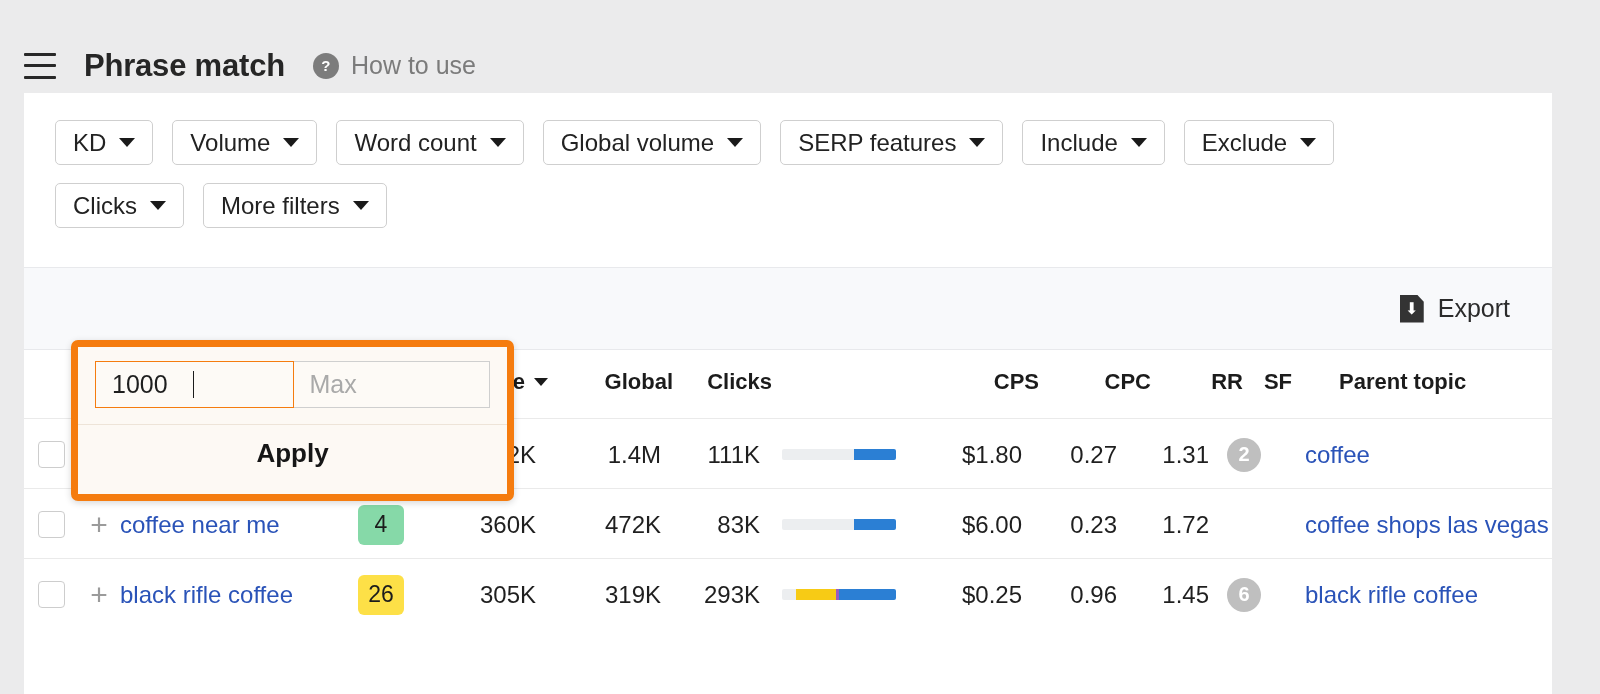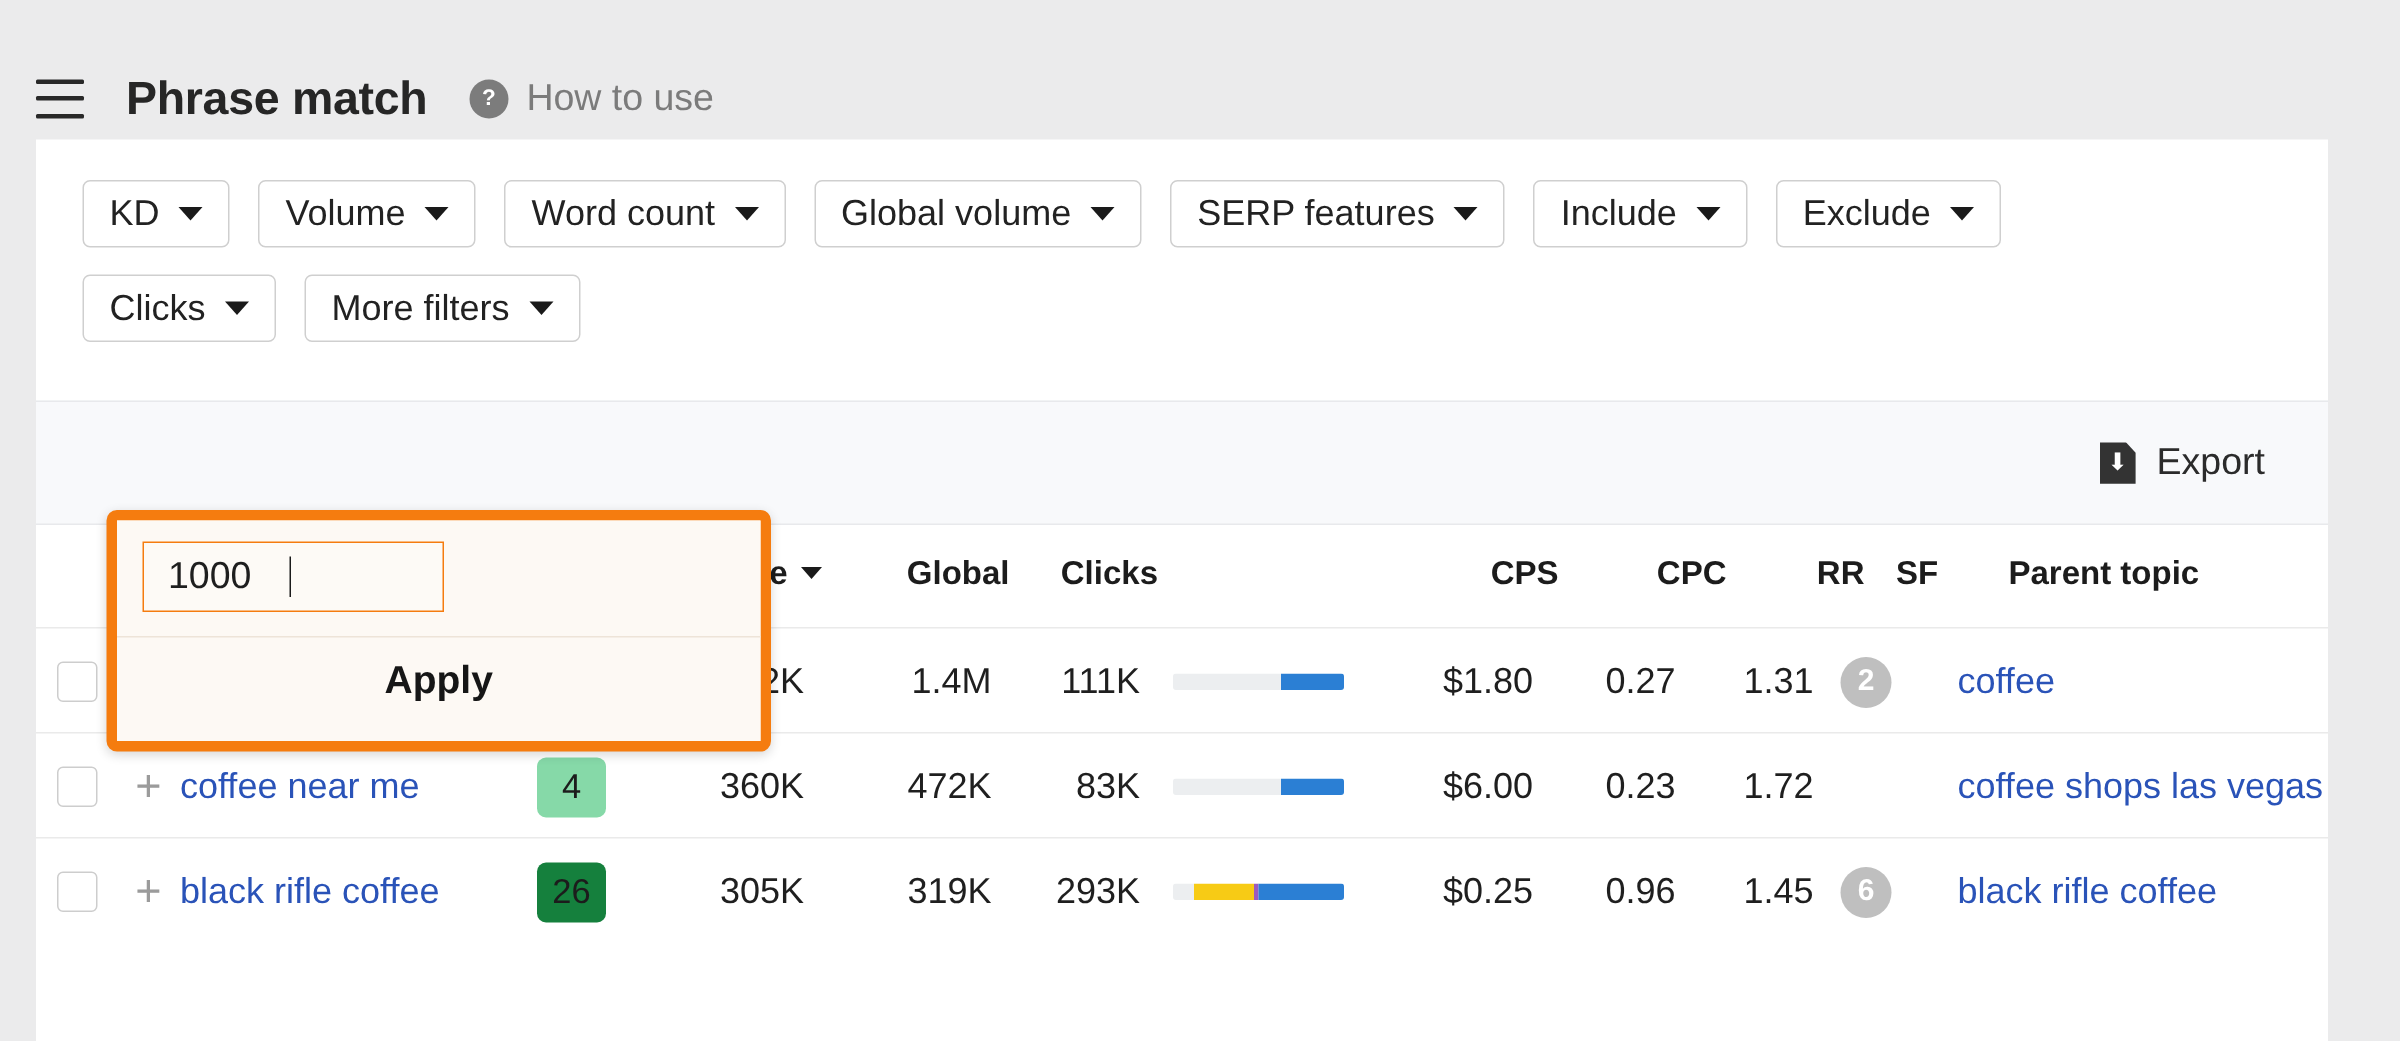--- a/index.html
+++ b/index.html
@@ -331,21 +331,21 @@
           </div>
           <div class="trow">
             <div class="cell c-chk">
               <span class="checkbox"></span>
             </div>
             <div class="cell c-plus">
               <span class="plus">+</span>
             </div>
             <div class="cell c-kw kw"><span class="link">black rifle coffee</span></div>
             <div class="cell c-kd">
-              <span class="kd-badge" style="background: #15803d;">26</span>
+              <span class="kd-badge" style="background: #fde047;">26</span>
             </div>
             <div class="cell c-vol">305K</div>
             <div class="cell c-glob">319K</div>
             <div class="cell c-clicks">293K</div>
             <div class="cell c-bar">
               <div class="minibar">
                 <div class="seg" style="background: rgb(236, 238, 240); width: 12%;"></div>
                 <div class="seg" style="background: rgb(247, 203, 21); width: 35%;"></div>
                 <div class="seg" style="background: rgb(155, 91, 191); width: 3%;"></div>
                 <div class="seg" style="background: rgb(43, 127, 212); width: 50%;"></div>
@@ -362,20 +362,23 @@
         </div>
     </div>
 
     <div class="popover-wrap">
       <div class="pop-inner">
         <div class="pop-fields">
           <div class="pop-input min">
             <span>1000</span>
               <span class="caretbar"></span>
           </div>
+          <div class="pop-input max">
+            <span>Max</span>
+          </div>
         </div>
         <div class="pop-sep"></div>
         <div class="pop-apply">Apply</div>
       </div>
     </div>
 
   </div>
 </div>
 
 </body></html>

